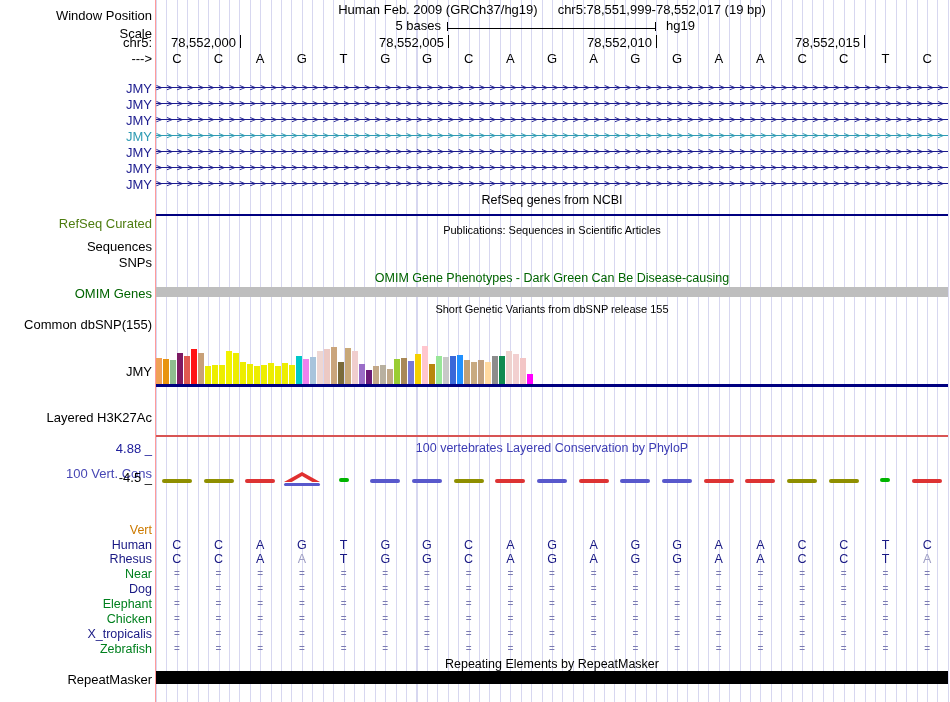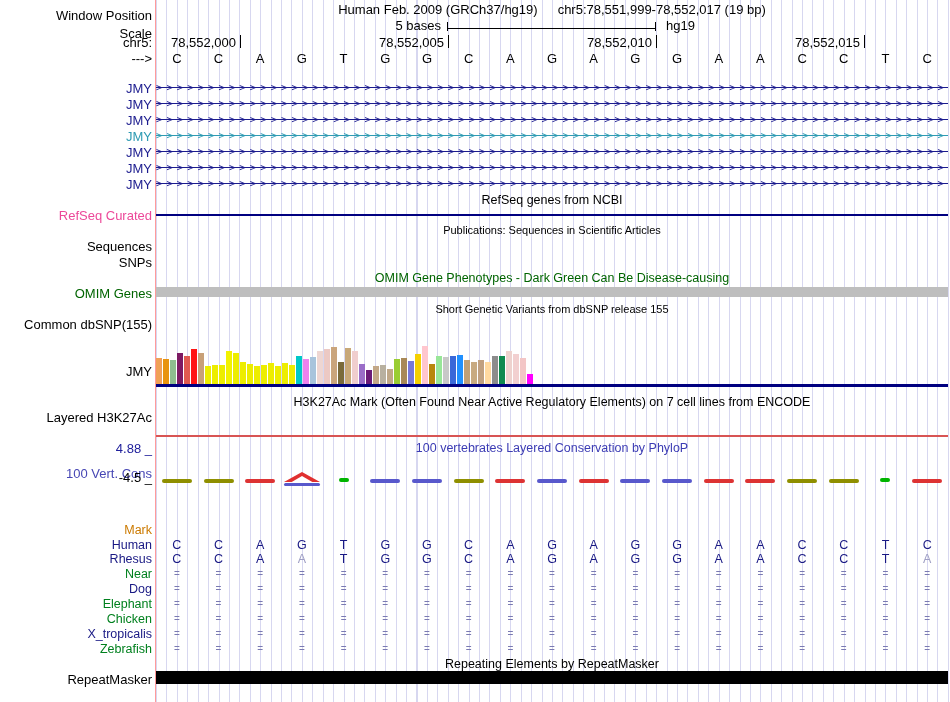--- a/index.html
+++ b/index.html
@@ -123,21 +123,21 @@
         <div class="tx-arrows" style="color: rgb(27, 27, 142);">&gt;&gt;&gt;&gt;&gt;&gt;&gt;&gt;&gt;&gt;&gt;&gt;&gt;&gt;&gt;&gt;&gt;&gt;&gt;&gt;&gt;&gt;&gt;&gt;&gt;&gt;&gt;&gt;&gt;&gt;&gt;&gt;&gt;&gt;&gt;&gt;&gt;&gt;&gt;&gt;&gt;&gt;&gt;&gt;&gt;&gt;&gt;&gt;&gt;&gt;&gt;&gt;&gt;&gt;&gt;&gt;&gt;&gt;&gt;&gt;&gt;&gt;&gt;&gt;&gt;&gt;&gt;&gt;&gt;&gt;&gt;&gt;&gt;&gt;&gt;&gt;</div>
       </div>
       <div class="lbl" style="top: 177px; color: rgb(27, 27, 142);">JMY</div>
       <div class="tx-row" style="top: 177px;">
         <div class="tx-line" style="background: rgb(27, 27, 142);"></div>
         <div class="tx-arrows" style="color: rgb(27, 27, 142);">&gt;&gt;&gt;&gt;&gt;&gt;&gt;&gt;&gt;&gt;&gt;&gt;&gt;&gt;&gt;&gt;&gt;&gt;&gt;&gt;&gt;&gt;&gt;&gt;&gt;&gt;&gt;&gt;&gt;&gt;&gt;&gt;&gt;&gt;&gt;&gt;&gt;&gt;&gt;&gt;&gt;&gt;&gt;&gt;&gt;&gt;&gt;&gt;&gt;&gt;&gt;&gt;&gt;&gt;&gt;&gt;&gt;&gt;&gt;&gt;&gt;&gt;&gt;&gt;&gt;&gt;&gt;&gt;&gt;&gt;&gt;&gt;&gt;&gt;&gt;&gt;</div>
       </div>
     </div>
 
   <div class="ctitle" style="top:193px">RefSeq genes from NCBI</div>
-  <div class="lbl" style="top:208px;color:#ec4899">RefSeq Curated</div>
+  <div class="lbl" style="top:216px;color:#4d7c0f">RefSeq Curated</div>
   <div class="hline" style="top:214px;height:2px;background:#000080"></div>
 
   <div class="ctitle small-title" style="top:224px">Publications: Sequences in Scientific Articles</div>
   <div class="lbl" style="top:239px">Sequences</div>
   <div class="lbl" style="top:255px">SNPs</div>
 
   <div class="ctitle" style="top:271px;color:#006400">OMIM Gene Phenotypes - Dark Green Can Be Disease-causing</div>
   <div class="lbl" style="top:286px;color:#006400">OMIM Genes</div>
   <div class="hline" style="top:287px;height:10px;background:#bebebe"></div>
 
@@ -196,21 +196,20 @@
       <div class="gtex-bar" style="left: 485px; top: 362px; height: 22px; background: rgb(255, 217, 160);"></div>
       <div class="gtex-bar" style="left: 492px; top: 356px; height: 28px; background: rgb(140, 140, 140);"></div>
       <div class="gtex-bar" style="left: 499px; top: 356px; height: 28px; background: rgb(15, 138, 79);"></div>
       <div class="gtex-bar" style="left: 506px; top: 351px; height: 33px; background: rgb(238, 210, 206);"></div>
       <div class="gtex-bar" style="left: 513px; top: 354px; height: 30px; background: rgb(242, 208, 208);"></div>
       <div class="gtex-bar" style="left: 520px; top: 358px; height: 26px; background: rgb(243, 198, 198);"></div>
       <div class="gtex-bar" style="left: 527px; top: 374px; height: 10px; background: rgb(255, 0, 255);"></div>
     </div>
   <div class="hline" style="top:384px;height:3px;background:#000080"></div>
 
-  <div class="ctitle" style="top:395px">H3K27Ac Mark (Often Found Near Active Regulatory Elements) on 7 cell lines from ENCODE</div>
   <div class="lbl" style="top:410px">Layered H3K27Ac</div>
   <div class="hline" style="top:435px;height:2px;background:#d85454"></div>
 
   <div class="ctitle" style="top:441px;color:#3c3cb4">100 vertebrates Layered Conservation by PhyloP</div>
   <div class="lbl" style="top:441px;color:#20209c">4.88 _</div>
   <div class="lbl" style="top:466px;color:#4646b4">100 Vert. Cons</div>
   <div class="lbl" style="top:470px;color:#000000">-4.5 _</div>
   <div id="phylop-wiggle">
       <div class="phy-lens" style="left: 161.842px; top: 479px; width: 30px; height: 4px; background: rgb(143, 143, 0);"></div>
       <div class="phy-lens" style="left: 203.526px; top: 479px; width: 30px; height: 4px; background: rgb(143, 143, 0);"></div>
@@ -229,21 +228,21 @@
       <div class="phy-lens" style="left: 662.053px; top: 479px; width: 30px; height: 4px; background: rgb(88, 88, 204);"></div>
       <div class="phy-lens" style="left: 703.737px; top: 479px; width: 30px; height: 4px; background: rgb(221, 51, 51);"></div>
       <div class="phy-lens" style="left: 745.421px; top: 479px; width: 30px; height: 4px; background: rgb(221, 51, 51);"></div>
       <div class="phy-lens" style="left: 787.105px; top: 479px; width: 30px; height: 4px; background: rgb(143, 143, 0);"></div>
       <div class="phy-lens" style="left: 828.789px; top: 479px; width: 30px; height: 4px; background: rgb(143, 143, 0);"></div>
       <div class="phy-lens" style="left: 880.474px; top: 478px; width: 10px; height: 4px; background: rgb(0, 180, 0);"></div>
       <div class="phy-lens" style="left: 912.158px; top: 479px; width: 30px; height: 4px; background: rgb(221, 51, 51);"></div>
     </div>
 
   <div id="multiz-rows">
-      <div class="lbl" style="top: 523px; color: rgb(204, 122, 0); font-size: 12.5px;">Mark</div>
+      <div class="lbl" style="top: 523px; color: rgb(204, 122, 0); font-size: 12.5px;">Vert</div>
       <div class="lbl" style="top: 538px; color: rgb(25, 25, 132); font-size: 12.5px;">Human</div>
       <div class="align-cell" style="left: 164.842px; top: 538px; width: 24px; color: rgb(25, 25, 132);">C</div>
       <div class="align-cell" style="left: 206.526px; top: 538px; width: 24px; color: rgb(25, 25, 132);">C</div>
       <div class="align-cell" style="left: 248.211px; top: 538px; width: 24px; color: rgb(25, 25, 132);">A</div>
       <div class="align-cell" style="left: 289.895px; top: 538px; width: 24px; color: rgb(25, 25, 132);">G</div>
       <div class="align-cell" style="left: 331.579px; top: 538px; width: 24px; color: rgb(25, 25, 132);">T</div>
       <div class="align-cell" style="left: 373.263px; top: 538px; width: 24px; color: rgb(25, 25, 132);">G</div>
       <div class="align-cell" style="left: 414.947px; top: 538px; width: 24px; color: rgb(25, 25, 132);">G</div>
       <div class="align-cell" style="left: 456.632px; top: 538px; width: 24px; color: rgb(25, 25, 132);">C</div>
       <div class="align-cell" style="left: 498.316px; top: 538px; width: 24px; color: rgb(25, 25, 132);">A</div>

